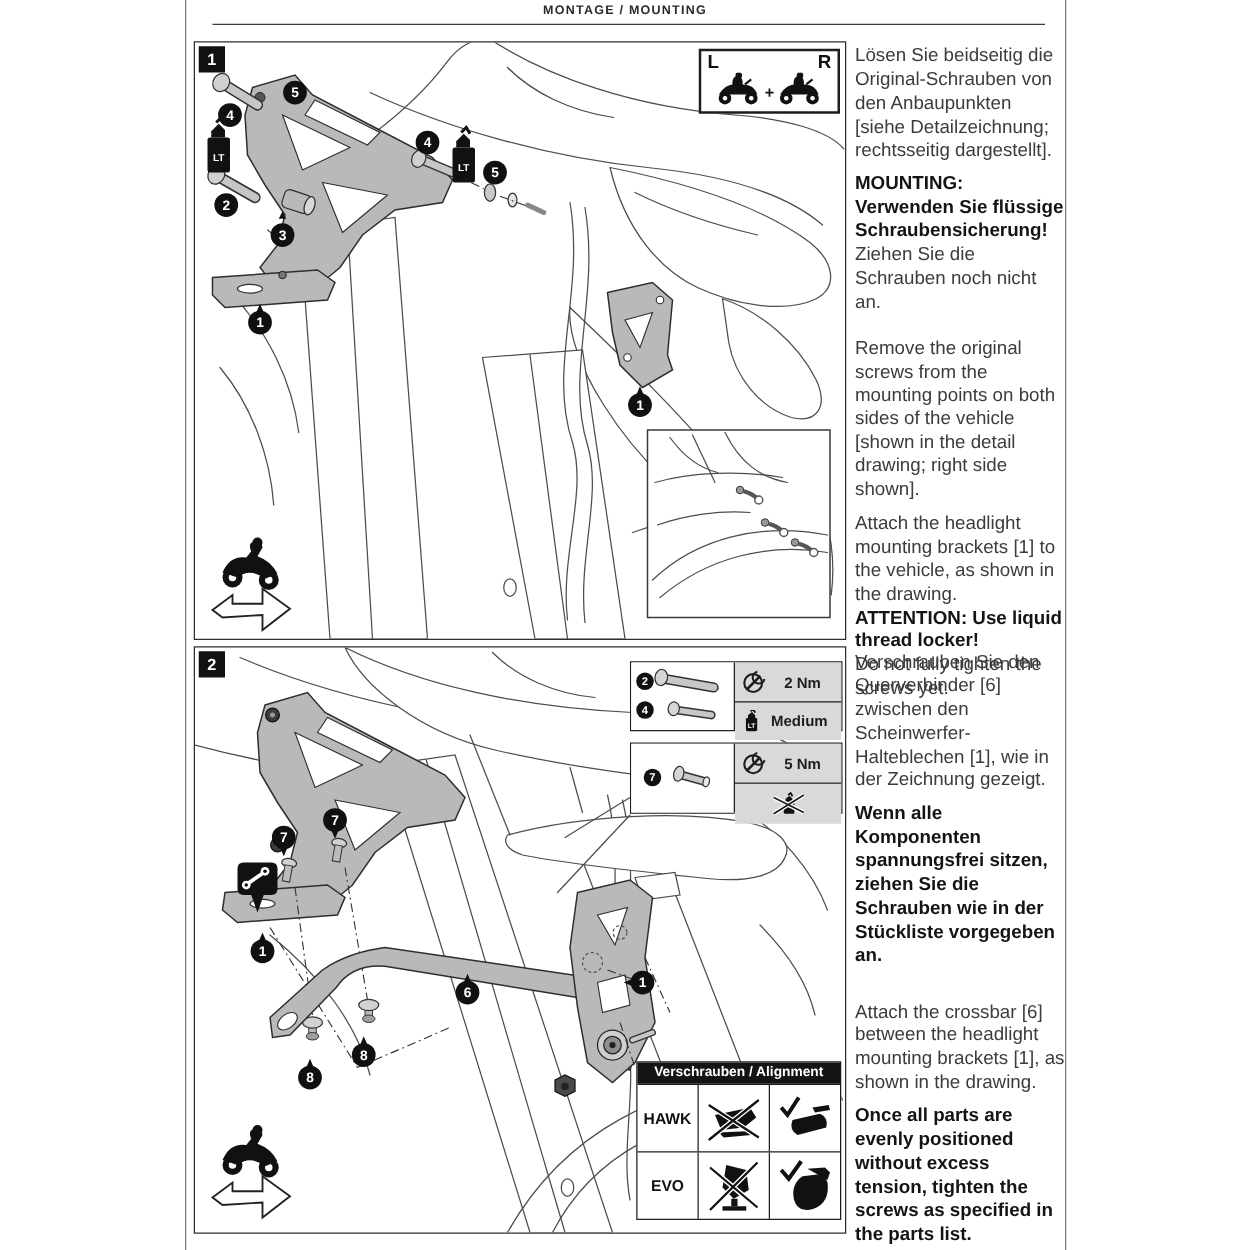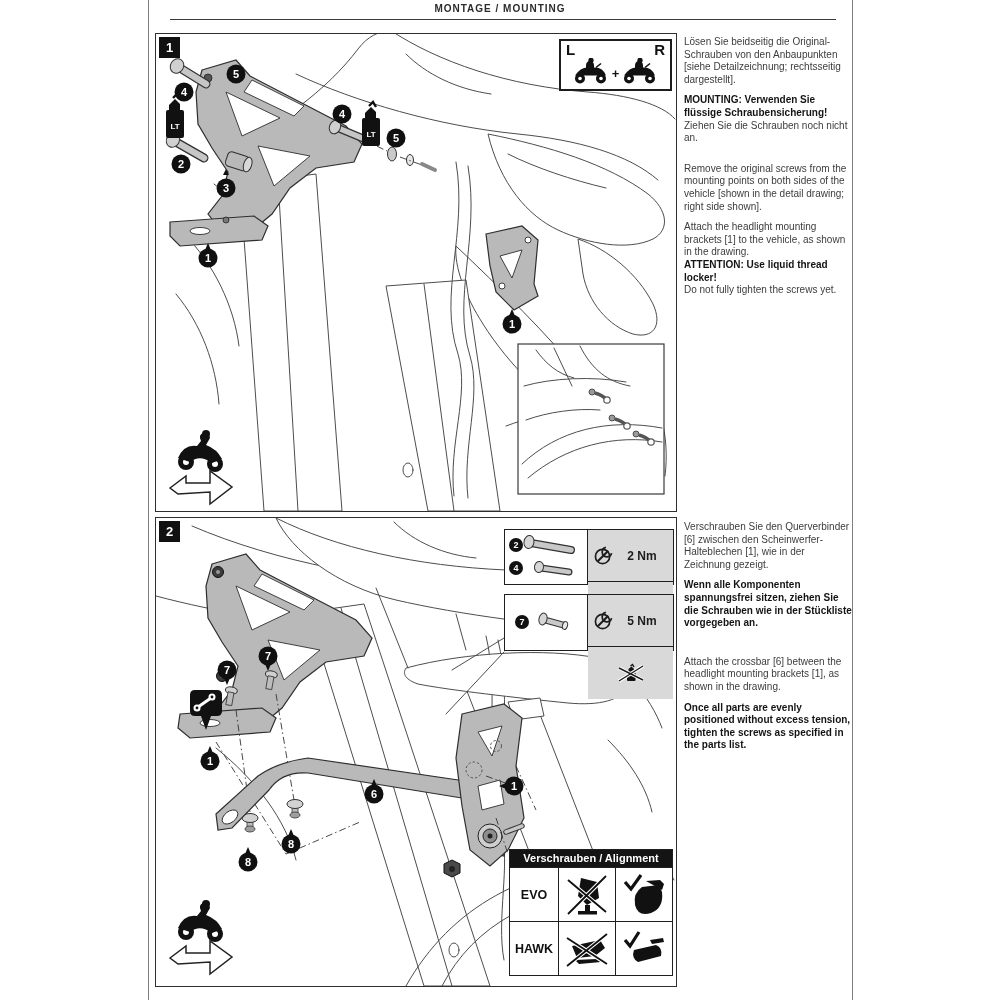--- a/index.html
+++ b/index.html
@@ -13,42 +13,42 @@
 
   .panel{position:absolute;background:#fff;border:1.4px solid #2f2f2f;}
   #panel1{left:155px;top:33px;width:520px;height:477px;}
   #panel2{left:155px;top:517px;width:520px;height:468px;}
   .art{position:absolute;left:0;top:0;width:100%;height:100%;}
 
   .step-badge{position:absolute;left:3px;top:3px;width:21px;height:21px;background:#111;color:#fff;
       font-weight:bold;font-size:13px;display:flex;align-items:center;justify-content:center;z-index:5;}
 
   
-  .textcol{position:absolute;width:168px;font-size:10px;line-height:1.26;color:#3c3c3c;}
+  .textcol{position:absolute;width:168px;font-size:15px;line-height:1.26;color:#3c3c3c;}
   #col1{left:684px;top:36px;} #col2{left:684px;top:521px;}
   .textcol p{margin:0 0 8px 0;}
   .textcol p.tight{margin-bottom:0;}
   .textcol p.b{font-weight:bold;color:#141414;margin-bottom:0;}
   .textcol p.bp{font-weight:bold;color:#141414;margin-bottom:8px;}
   .lang-gap{height:18px;}
 
   
   .lr-box{position:absolute;right:4px;top:5px;width:113px;height:52px;border:2.4px solid #1d1d1d;
       background:#fff;display:flex;align-items:flex-end;justify-content:center;gap:3px;
       padding-bottom:4px;box-sizing:border-box;z-index:5;}
   .lr-letter{position:absolute;top:1px;font-size:15px;font-weight:bold;color:#111;line-height:1;}
   .lr-l{left:5px;} .lr-r{right:5px;}
   .lr-plus{font-size:13px;font-weight:bold;color:#111;margin-bottom:4px;}
   .lr-bike{width:36px;height:27px;}
 
   
   .tbox{position:absolute;display:flex;border:1.7px solid #1f1f1f;background:#fff;box-sizing:border-box;z-index:5;}
   .tbox-parts{width:82px;position:relative;border-right:1.7px solid #1f1f1f;background:#fff;}
   .tbox-specs{flex:1;display:flex;flex-direction:column;}
-  .spec-row{flex:1;display:flex;align-items:center;background:#d9d9d9;padding:16px 6px;gap:4px;}
+  .spec-row{flex:1;display:flex;align-items:center;background:#d9d9d9;padding:6px 6px;gap:4px;}
   .spec-row + .spec-row{border-top:1.7px solid #1f1f1f;}
   .spec-row.center{justify-content:center;}
   .spec-label{font-weight:bold;font-size:12px;color:#1c1c1c;flex:1;text-align:center;}
   .mini-callout{position:absolute;width:14px;height:14px;border-radius:50%;background:#111;color:#fff;
       font-size:9px;font-weight:bold;display:flex;align-items:center;justify-content:center;}
 
   
   .atable{position:absolute;left:353px;top:331px;width:164px;border:1.7px solid #1f1f1f;background:#fff;
       box-sizing:border-box;z-index:5;}
   .ahead{background:#141414;color:#fff;font-weight:bold;font-size:11px;text-align:center;padding:2px 0 3px;}
@@ -485,56 +485,56 @@
             <path d="M1,18 L25,3 M1,5 L25,17" stroke="#fff" stroke-width="3.4"></path>
             <path d="M1,18 L25,3 M1,5 L25,17" stroke="#1d1d1d" stroke-width="1.4"></path>
           </svg>
         </div>
       </div>
     </div>
 
     <div class="atable">
       <div class="ahead">Verschrauben / Alignment</div>
       <div class="arow">
+        <div class="alabel">HAWK</div>
+        <div class="acell">
+          <svg width="44" height="46" viewBox="0 0 44 46">
+            <path d="M7,20 L35,14 L40,22 L30,30 L12,32 Z" fill="#111"></path>
+            <path d="M10,34 L32,33 L36,36 L14,38 Z" fill="#111"></path>
+            <path d="M2,40 L42,8 M2,12 L42,38" stroke="#fff" stroke-width="4"></path>
+            <path d="M2,40 L42,8 M2,12 L42,38" stroke="#111" stroke-width="1.8"></path>
+          </svg>
+        </div>
+        <div class="acell">
+          <svg width="44" height="46" viewBox="0 0 44 46">
+            <path d="M3,14 L8,20 L17,6" fill="none" stroke="#111" stroke-width="3.2"></path>
+            <path d="M28,14 L41,12 L42,16 L30,18 Z" fill="#111"></path>
+            <path d="M12,24 L34,19 Q41,22 39,30 L16,36 Q9,32 12,24 Z" fill="#111"></path>
+          </svg>
+        </div>
+      </div>
+      <div class="arow">
         <div class="alabel">EVO</div>
         <div class="acell">
           <svg width="44" height="46" viewBox="0 0 44 46">
             <path d="M16,6 L32,10 L34,26 L22,33 L13,24 Z" fill="#111"></path>
             <rect x="20" y="33" width="5" height="6" fill="#111"></rect>
             <rect x="13" y="39" width="19" height="3.5" fill="#111"></rect>
             <path d="M3,42 L41,4 M3,8 L41,40" stroke="#fff" stroke-width="4"></path>
             <path d="M3,42 L41,4 M3,8 L41,40" stroke="#111" stroke-width="1.8"></path>
           </svg>
         </div>
         <div class="acell">
           <svg width="44" height="46" viewBox="0 0 44 46">
             <path d="M3,10 L9,17 L19,3" fill="none" stroke="#111" stroke-width="3.2"></path>
             <path d="M24,9 L38,8 L42,12 L40,18 Z" fill="#111"></path>
             <path d="M20,15 L37,13 L40,20 Q42,36 29,41 Q16,45 13,33 Q11,21 20,15 Z" fill="#111"></path>
           </svg>
         </div>
       </div>
-      <div class="arow">
-        <div class="alabel">HAWK</div>
-        <div class="acell">
-          <svg width="44" height="46" viewBox="0 0 44 46">
-            <path d="M7,20 L35,14 L40,22 L30,30 L12,32 Z" fill="#111"></path>
-            <path d="M10,34 L32,33 L36,36 L14,38 Z" fill="#111"></path>
-            <path d="M2,40 L42,8 M2,12 L42,38" stroke="#fff" stroke-width="4"></path>
-            <path d="M2,40 L42,8 M2,12 L42,38" stroke="#111" stroke-width="1.8"></path>
-          </svg>
-        </div>
-        <div class="acell">
-          <svg width="44" height="46" viewBox="0 0 44 46">
-            <path d="M3,14 L8,20 L17,6" fill="none" stroke="#111" stroke-width="3.2"></path>
-            <path d="M28,14 L41,12 L42,16 L30,18 Z" fill="#111"></path>
-            <path d="M12,24 L34,19 Q41,22 39,30 L16,36 Q9,32 12,24 Z" fill="#111"></path>
-          </svg>
-        </div>
-      </div>
     </div>
   </section>
 
   <aside class="textcol" id="col2">
     <p>Verschrauben Sie den Querverbinder [6] zwischen den Scheinwerfer-Halteblechen [1], wie in der Zeichnung gezeigt.</p>
     <p class="bp">Wenn alle Komponenten spannungsfrei sitzen, ziehen Sie die Schrauben wie in der Stückliste vorgegeben an.</p>
     <div class="lang-gap"></div>
     <p>Attach the crossbar [6] between the headlight mounting brackets [1], as shown in the drawing.</p>
     <p class="bp">Once all parts are evenly positioned without excess tension, tighten the screws as specified in the parts list.</p>
   </aside>

